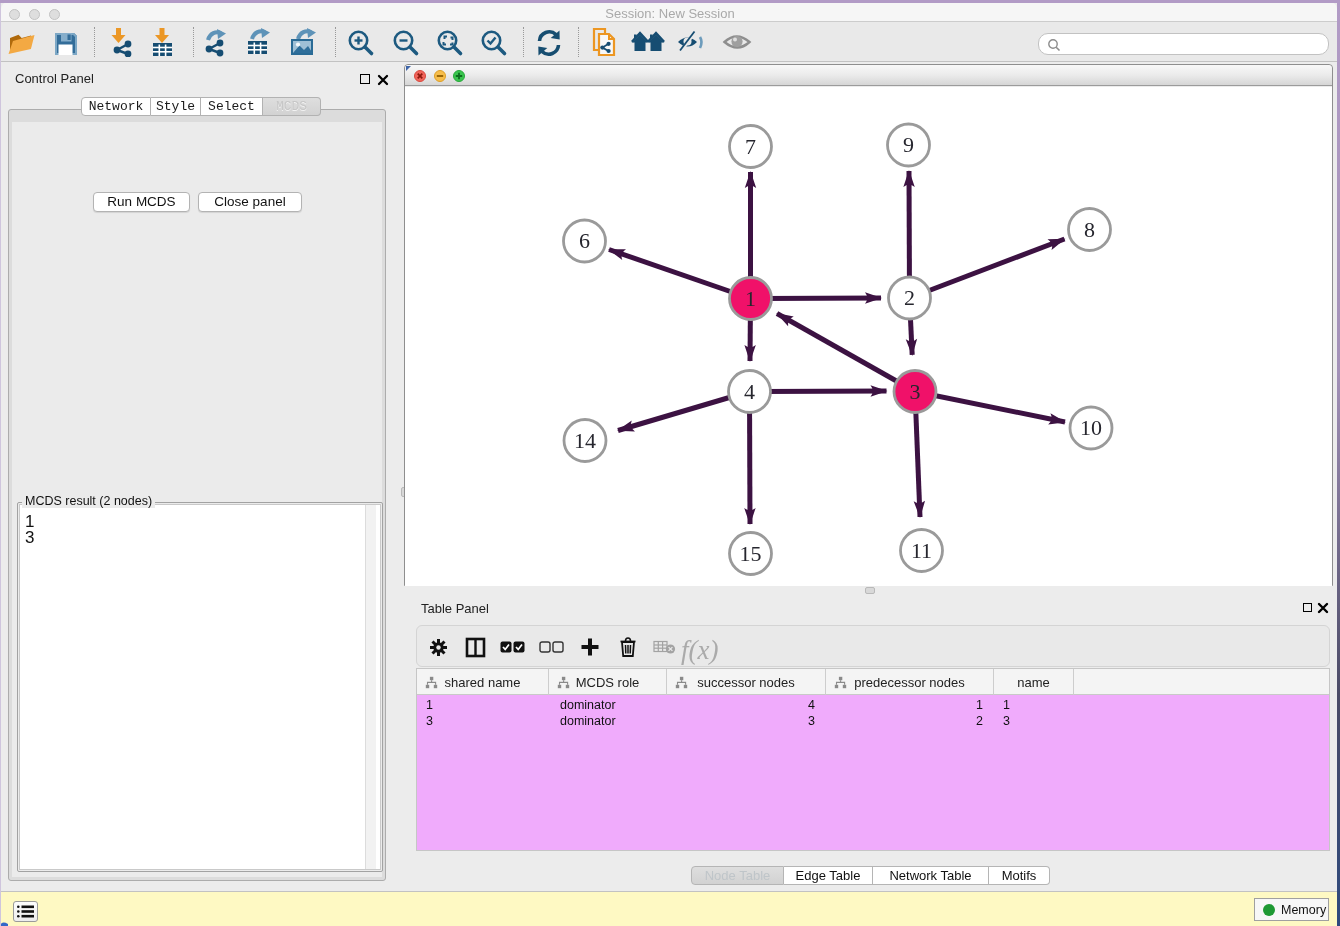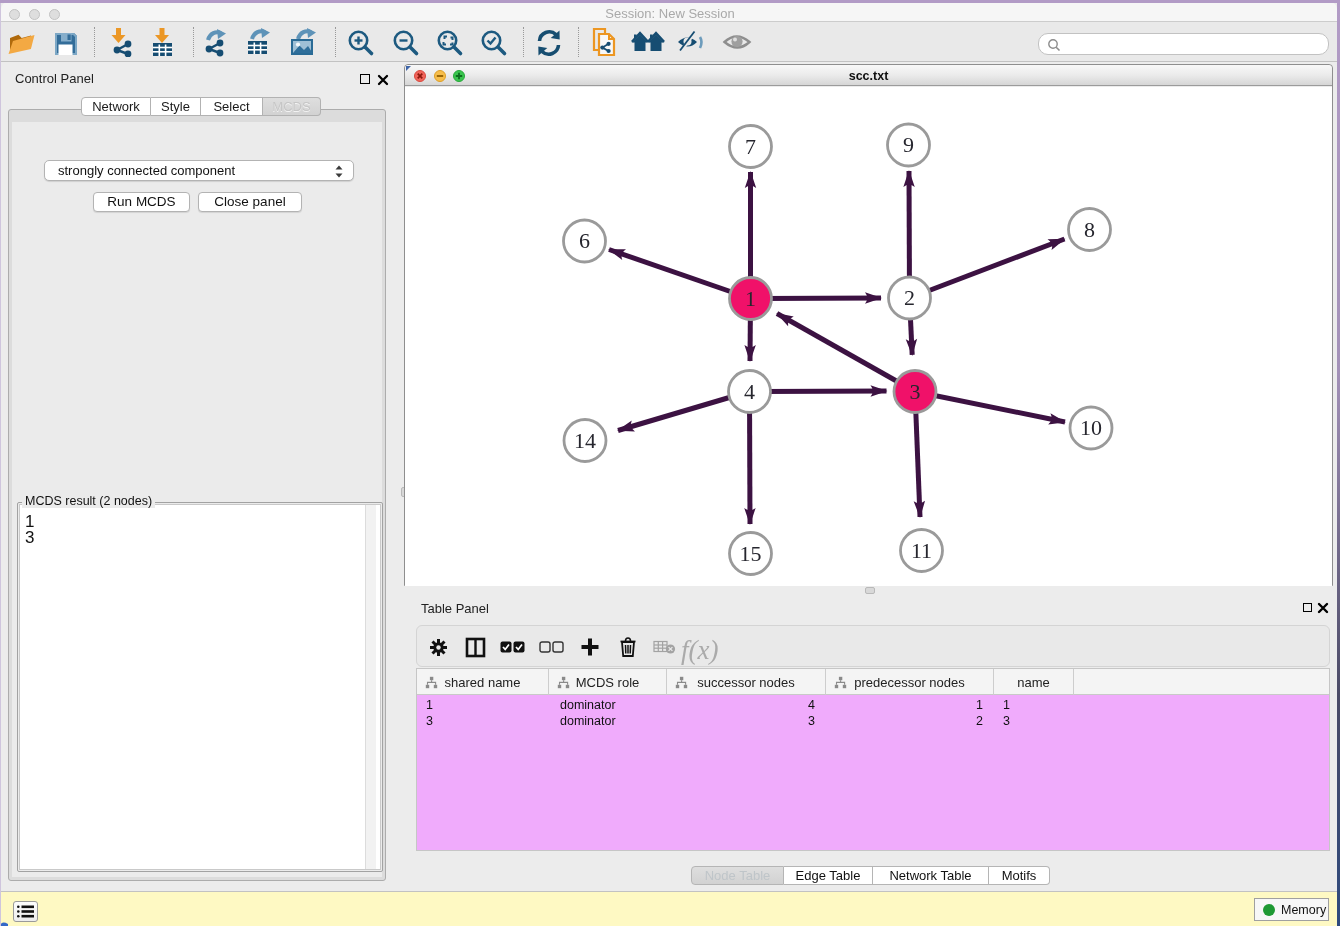--- a/index.html
+++ b/index.html
@@ -17,21 +17,21 @@
   
   #toolbar { left:0; top:22px; width:1340px; height:40px; background:#e9e9e9; border-bottom:1px solid #c2c2c2; }
   .tsep { position:absolute; top:5px; height:30px; width:1px; border-left:1px dotted #999; }
   .ticon { position:absolute; top:0; }
   #searchbox { left:1038px; top:11px; width:291px; height:22px; background:#fff; border:1px solid #c2c2c2; border-radius:10px; }
   
   #cpanel { left:0; top:63px; width:394px; height:828px; background:#ececec; }
   #cp-title { left:15px; top:8px; font-size:13px; color:#222; }
   .winbtn-sq { position:absolute; width:10px; height:10px; border:1.6px solid #000; background:transparent; }
   
-  .cptab { position:absolute; top:34px; height:19px; font-size:13px; color:#1a1a1a; background:#fff; border:1px solid #b2b2b2; text-align:center; line-height:18px; }
+  .cptab { position:absolute; top:34px; height:19px; font-size:13px; color:#1a1a1a; background:#fff; border:1px solid #b2b2b2; text-align:center; line-height:18px;font-family:Liberation Mono, monospace; }
   
   #cp-outer { left:8px; top:46px; width:378px; height:772px; background:#dcdcdc; border:1px solid #acacac; border-radius:3px; }
   #cp-inner { left:12px; top:59px; width:370px; height:755px; background:#ebebeb; }
   #opt-label { left:0; top:74px; width:394px; text-align:center; font-size:13px; color:#111; }
   #cp-select { left:44px; top:97px; width:310px; height:21px; background:#fff; border:1px solid #b3b3b3; border-radius:5px; font-size:13px; color:#111; line-height:19px; padding-left:13px; box-shadow:0 1px 1px rgba(0,0,0,0.12); }
   .cp-btn { position:absolute; top:129px; height:20px; background:#fff; border:1px solid #b3b3b3; border-radius:4px; font-size:13.5px; color:#111; text-align:center; line-height:18px; box-shadow:0 1px 1px rgba(0,0,0,0.10); }
   
   #gbox { left:17px; top:439px; width:366px; height:370px; border:1px solid #a2a2a2; border-radius:2px; }
   #gbox-label { left:22px; top:431px; background:#ebebeb; padding:0 3px; font-size:12.5px; color:#111; z-index:6; }
   #gbox-white { left:19px; top:441px; width:362px; height:366px; background:#fff; border:1px solid #c9c9c9; font-size:17px; color:#111; line-height:15.5px; padding:9px 0 0 5px; }
@@ -206,25 +206,20 @@
   <div class="winbtn-sq" style="left:360px; top:11px;"></div>
   <svg class="abs" style="left:377px; top:11px;" width="12" height="12" viewBox="0 0 12 12">
       <path d="M2,2 L10,10 M10,2 L2,10" stroke="#000" stroke-width="2.3" stroke-linecap="round"></path>
     </svg>
   <div class="abs" id="cp-outer"></div>
   <div class="abs" id="cp-inner"></div>
   <div class="cptab" style="left:81px; width:70px; border-radius:4px 0 0 4px;">Network</div>
   <div class="cptab" style="left:151px; width:50px; border-left:none;">Style</div>
   <div class="cptab" style="left:201px; width:62px; border-left:none;">Select</div>
   <div class="cptab" style="left:263px; width:58px; border-left:none; border-radius:0 4px 4px 0; background:linear-gradient(180deg,#dedede,#d2d2d2); color:#c6c6c6; text-shadow:0 1px 0 rgba(255,255,255,0.7);">MCDS</div>
-  <div class="abs" id="cp-select">strongly connected component
-    <svg style="position:absolute; right:9px; top:3px;" width="10" height="15" viewBox="0 0 10 15">
-      <path d="M1.5,5.5 L5,1.5 L8.5,5.5 Z" fill="#3a3a3a"></path>
-      <path d="M1.5,9.5 L5,13.5 L8.5,9.5 Z" fill="#3a3a3a"></path>
-    </svg></div>
   <div class="cp-btn" style="left:93px; width:97px;">Run MCDS</div>
   <div class="cp-btn" style="left:198px; width:104px;">Close panel</div>
   <div class="abs" id="gbox"></div>
   <div class="abs" id="gbox-label">MCDS result (2 nodes)</div>
   <div class="abs" id="gbox-white">1<br>3</div>
   <div class="abs" id="gbox-scroll"></div>
 </div>
 
 <div class="abs" id="vsplit-handle"></div>
 <div class="abs" id="hsplit-handle"></div>
@@ -240,21 +235,20 @@
       <svg width="10" height="10" viewBox="0 0 10 10" style="position:absolute;left:0;top:0;">
           <path d="M1.8,5 h6.4" stroke="#8f5e00" stroke-width="1.8"></path>
         </svg>
     </div>
     <div class="light" style="left:48px; background:#39c44d; border:1px solid #26a83a;">
       <svg width="10" height="10" viewBox="0 0 10 10" style="position:absolute;left:0;top:0;">
           <path d="M1.8,5 h6.4 M5,1.8 v6.4" stroke="#0b6d1d" stroke-width="1.8"></path>
         </svg>
     </div>
   </div>
-  <div class="abs" id="net-title">scc.txt</div>
   <svg class="abs" style="left:1px; top:1px;" width="5" height="5" viewBox="0 0 5 5">
       <path d="M0,0 L5,0 L0,5 Z" fill="#2a55a0" opacity="0.9"></path>
     </svg>
   <div class="abs" id="net-canvas">
     <svg id="graph" width="927" height="499" viewBox="0 0 927 499">
       <defs>
         <marker id="arr" markerUnits="userSpaceOnUse" markerWidth="18" markerHeight="14" refX="16.5" refY="6.5" orient="auto">
           <path d="M17.5,6.5 L0.5,0.8 Q5,6.5 0.5,12.2 Z" fill="#3c1242"></path>
         </marker>
       </defs>

